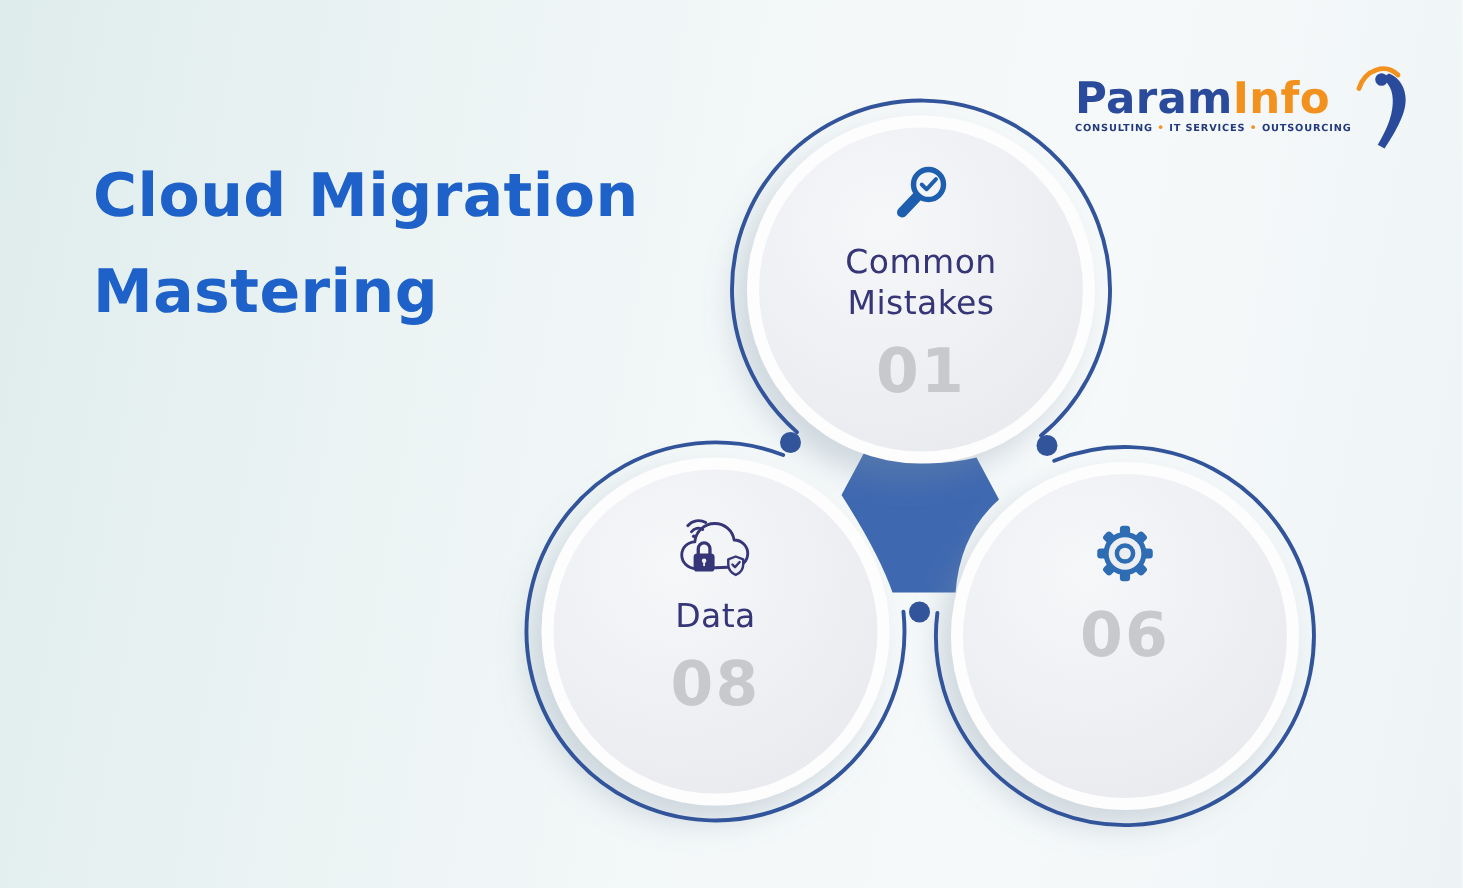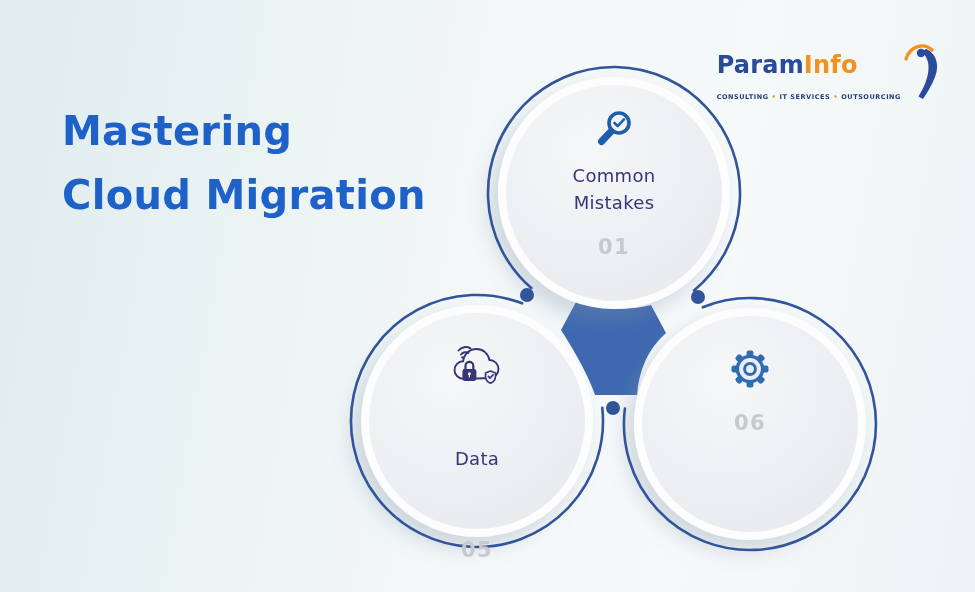--- a/index.html
+++ b/index.html
@@ -14,36 +14,36 @@
     background:linear-gradient(100deg,#dfecec 0%,#e9f2f2 22%,#f4f8f9 52%,#f6f9fa 72%,#edf3f5 100%);
   }
   .stage{position:absolute;inset:0;}
   svg.diagram{position:absolute;left:0;top:0;}
 
   .title{position:absolute;left:62px;top:99px;color:var(--title-blue);
     font-size:40px;line-height:64px;font-weight:700;letter-spacing:.3px;}
 
   .logo{position:absolute;top:44px;right:34px;display:flex;align-items:flex-start;}
   .logo-text{display:flex;flex-direction:column;align-items:flex-start;margin-top:8px;}
-  .brand{font-size:24px;font-weight:700;line-height:26px;letter-spacing:.2px;}
+  .brand{font-size:29px;font-weight:700;line-height:26px;letter-spacing:.2px;}
   .brand-blue{color:var(--logo-blue);}
   .brand-orange{color:var(--logo-orange);}
-  .tagline{margin-top:15px;display:flex;align-items:center;gap:3px;
+  .tagline{margin-top:3px;display:flex;align-items:center;gap:3px;
     font-size:6.5px;font-weight:700;letter-spacing:.55px;color:var(--tagline-navy);}
   .tag-sep{color:var(--logo-orange);font-size:7px;line-height:6px;}
   .logo-figure{margin-left:2px;margin-top:-4px;}
 
   .content{position:absolute;display:flex;flex-direction:column;align-items:center;text-align:center;}
   #c1{left:504px;top:108px;width:220px;}
-  #c2{left:367px;top:344px;width:220px;gap:47px;}
+  #c2{left:367px;top:344px;width:220px;}
   #c3{left:633px;top:346px;width:234px;}
   .icon-wrap{height:46px;display:flex;align-items:center;justify-content:center;}
-  .label{margin-top:8px;font-size:18px;line-height:27px;font-weight:500;
+  .label{margin-top:8px;font-size:22px;line-height:27px;font-weight:500;
     color:var(--label-navy);letter-spacing:.3px;}
-  .number{margin-top:14px;font-size:21px;line-height:34px;font-weight:700;
+  .number{margin-top:14px;font-size:41px;line-height:34px;font-weight:700;
     color:var(--number-gray);letter-spacing:1.5px;}
 </style>
 </head>
 <body>
 
 <div class="stage">
 
   <svg class="diagram" width="975" height="592" viewBox="0 0 975 592">
     <defs>
       <radialGradient id="circFill" cx="38%" cy="30%" r="80%">
@@ -74,22 +74,22 @@
     </g>
 
     <g fill="var(--ring-blue)">
       <circle cx="527" cy="295" r="7"></circle>
       <circle cx="698" cy="297" r="7"></circle>
       <circle cx="613" cy="408" r="7"></circle>
     </g>
   </svg>
 
   <div class="title">
+    <div>Cloud Migration</div>
     <div>Mastering</div>
-    <div>Cloud Migration</div>
   </div>
 
   <div class="logo">
     <div class="logo-text">
       <div class="brand">
         <span class="brand-blue">Param</span><span class="brand-orange">Info</span>
       </div>
       <div class="tagline">
         <span>CONSULTING</span>
         <span class="tag-sep">•</span>
@@ -133,21 +133,21 @@
         <rect x="12.4" y="25" width="14" height="12" rx="2.4" fill="var(--label-navy)"></rect>
         <circle cx="19.4" cy="29.8" r="1.5" fill="#eef0f3"></circle>
         <rect x="18.8" y="30.4" width="1.2" height="3" fill="#eef0f3"></rect>
         <path d="M 40.5 27 l 5 1.9 v 3.3 c 0 3.6 -2.1 5.9 -5 7.1 c -2.9 -1.2 -5 -3.5 -5 -7.1 v -3.3 Z" fill="#eef0f3" stroke="var(--label-navy)" stroke-width="1.6" stroke-linejoin="round"></path>
         <path d="M 38.3 32.4 l 1.7 1.7 l 3.1 -3.4" fill="none" stroke="var(--label-navy)" stroke-width="1.6" stroke-linecap="round" stroke-linejoin="round"></path>
       </svg>
     </div>
     <div class="label">
       <div>Data</div>
     </div>
-    <div class="number">05</div>
+    <div class="number">08</div>
   </div>
 
   <div class="content" id="c3">
     <div class="icon-wrap">
       <svg width="46" height="46" viewBox="0 0 46 46">
         <g fill="#2e6cb4">
           <g transform="translate(23,23)">
             <rect x="-3.4" y="-18.5" width="6.8" height="6.5" rx="2.2"></rect>
             <rect x="-3.4" y="-18.5" width="6.8" height="6.5" rx="2.2" transform="rotate(45)"></rect>
             <rect x="-3.4" y="-18.5" width="6.8" height="6.5" rx="2.2" transform="rotate(90)"></rect>

